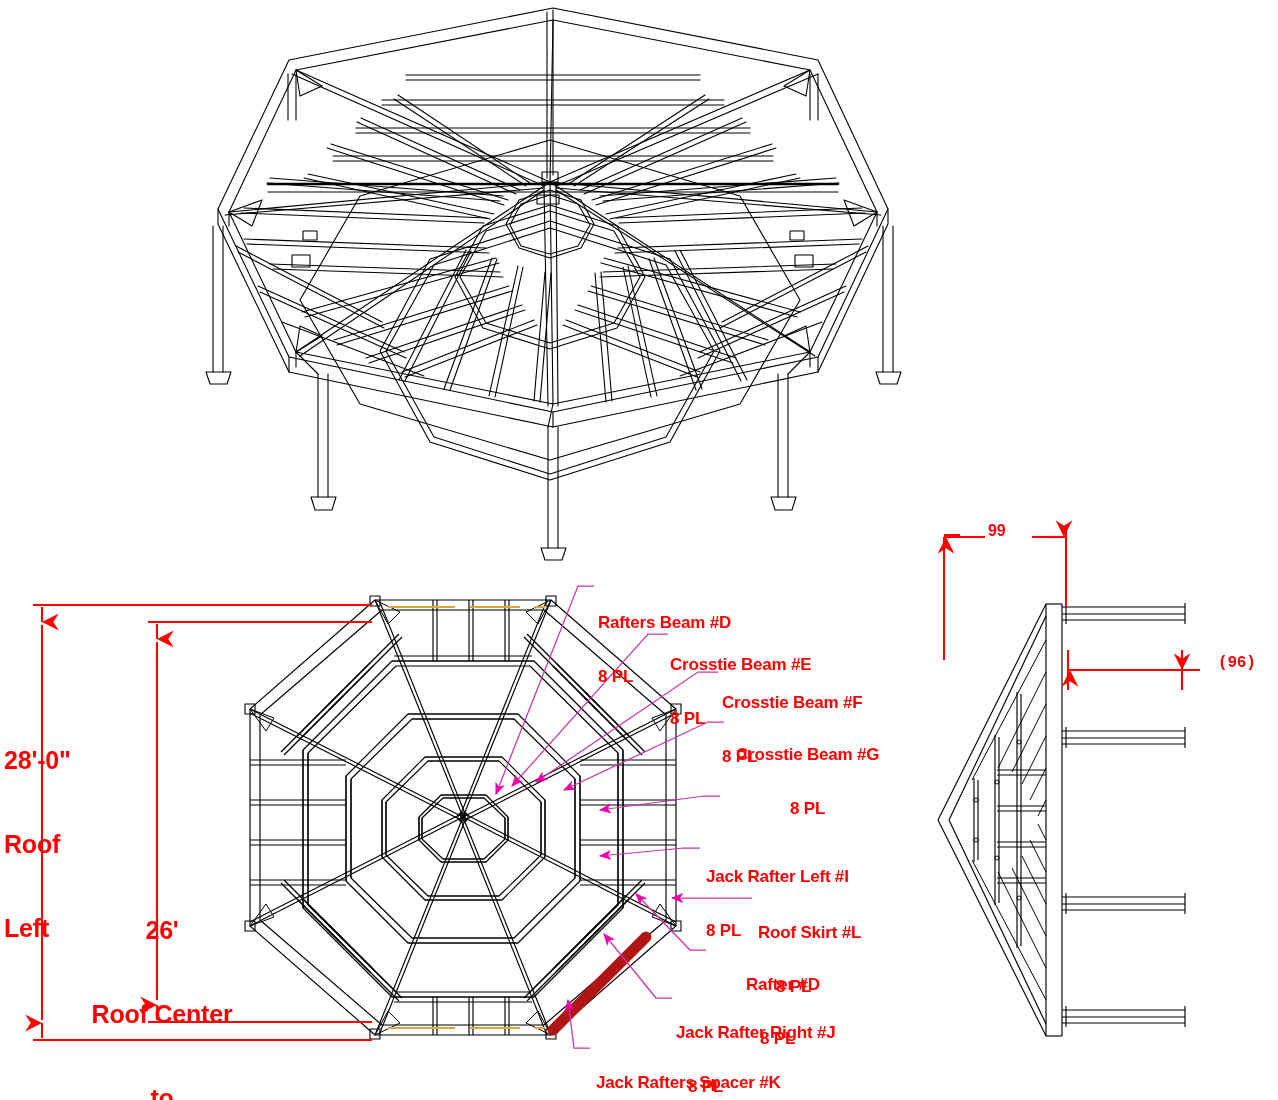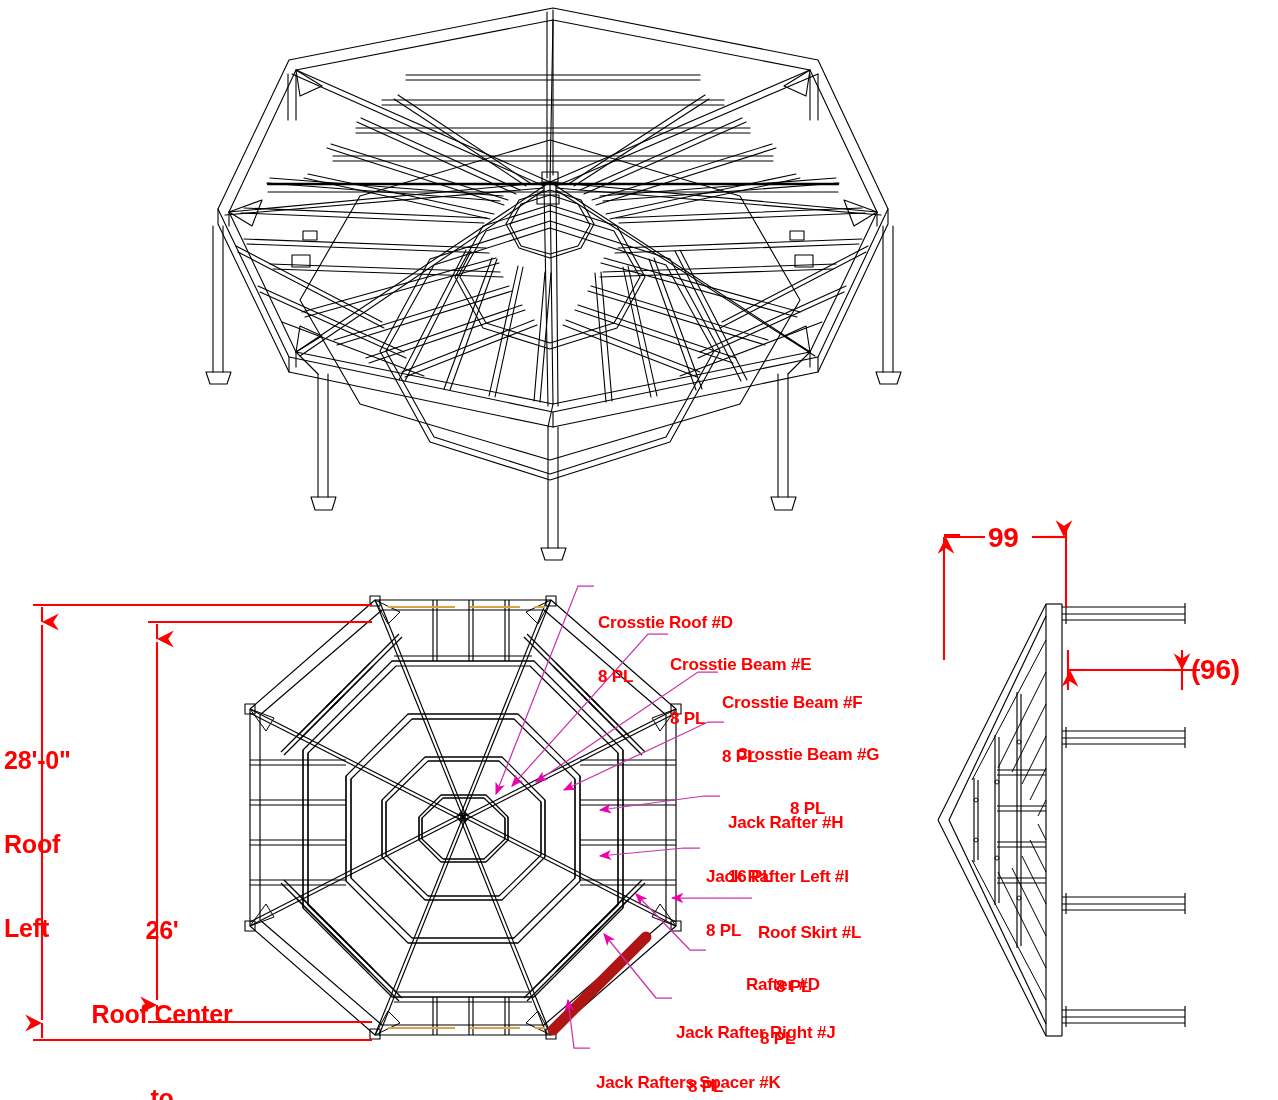--- a/index.html
+++ b/index.html
@@ -35,21 +35,21 @@
     font-family: "Liberation Sans", sans-serif;
     font-weight: bold;
     white-space: pre;
     line-height: 1.06;
     letter-spacing: -0.2px;
   }
   .anno-part {
     font-size: 17px;
   }
   .anno-dim {
-    font-size: 28px;
+    font-size: 16px;
   }
   .anno-big {
     font-size: 25px;
     line-height: 1.12;
   }
 </style>
 </head>
 <body>
 
 <div id="sheet">
@@ -623,46 +623,42 @@
   </div>
 
   <div class="anno anno-big" style="left:72px; top:860px; width:180px; text-align:center;">
     <div>26'</div>
     <div>Roof Center</div>
     <div>to</div>
     
   </div>
 
   <div class="anno anno-dim" style="left:988px; top:523px;">99</div>
-  <div class="anno anno-dim" style="left:1191px; top:655px;">(96)</div>
+  <div class="anno anno-dim" style="left:1218px; top:655px;font-family:Liberation Mono, monospace;">(96)</div>
 
   <div class="anno anno-part" style="left:598px; top:578px;">
-    <div>Crosstie Roof #D</div>
+    <div>Rafters Beam #D</div>
     <div>8 PL</div>
   </div>
 
   <div class="anno anno-part" style="left:670px; top:620px;">
     <div>Crosstie Beam #E</div>
     <div>8 PL</div>
   </div>
 
   <div class="anno anno-part" style="left:722px; top:658px;">
     <div>Crosstie Beam #F</div>
     <div>8 PL</div>
   </div>
 
   <div class="anno anno-part" style="left:736px; top:710px;text-align:center;">
     <div>Crosstie Beam #G</div>
     <div>8 PL</div>
   </div>
 
-  <div class="anno anno-part" style="left:728px; top:778px;">
-    <div>Jack Rafter #H</div>
-    <div>16 PL</div>
-  </div>
 
   <div class="anno anno-part" style="left:706px; top:832px;">
     <div>Jack Rafter Left #I</div>
     <div>8 PL</div>
   </div>
 
   <div class="anno anno-part" style="left:758px; top:888px;">
     <div>Roof Skirt #L</div>
     <div style="padding-left:18px;">8 PL</div>
   </div>

